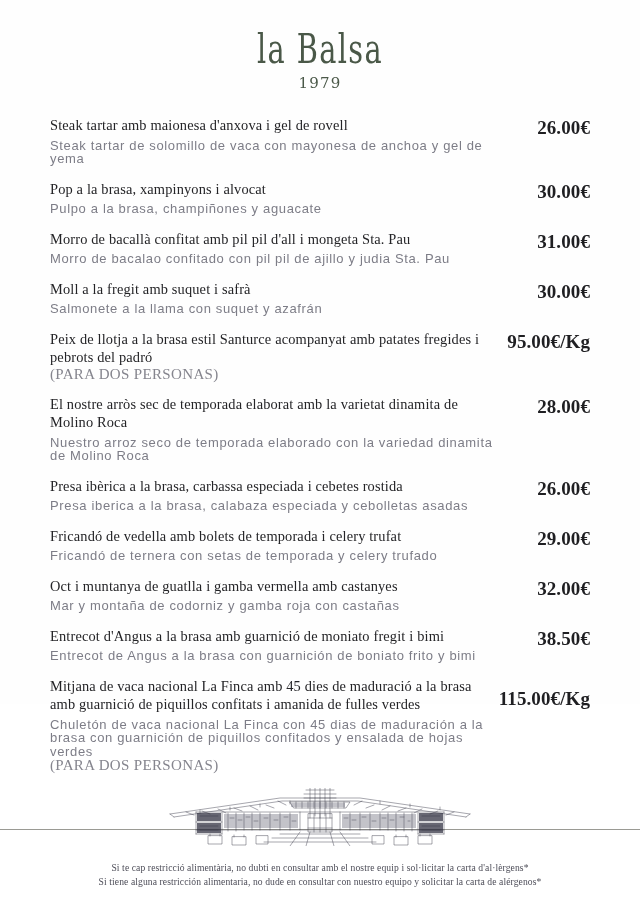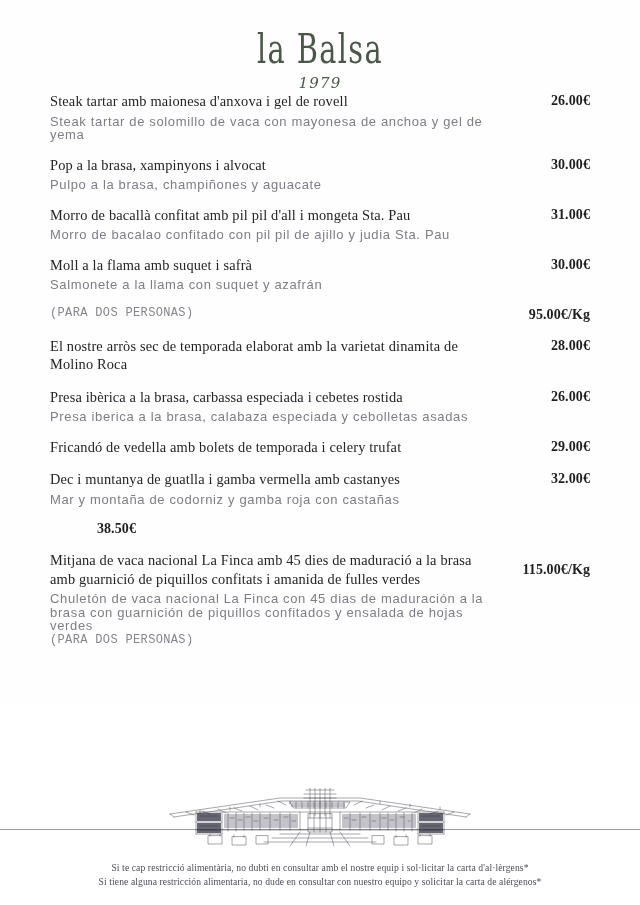--- a/index.html
+++ b/index.html
@@ -42,25 +42,25 @@
     display: block;
   }
 
   .logo-year {
     font-family: "DejaVu Serif", serif;
     font-size: 15px;
     color: #4a5848;
     letter-spacing: 1.2px;
     margin-top: 12px;
     display: block;
-    font-style: italic;
   }
 
   
   .menu {
+    margin-top: 24px;
     padding: 0 50px 0 50px;
   }
 
   .menu-item {
     display: flex;
     align-items: flex-start;
     justify-content: space-between;
     padding-bottom: 14px;
   }
 
@@ -83,34 +83,34 @@
     font-family: "Liberation Sans", sans-serif;
     font-size: 13px;
     line-height: 13.5px;
     color: #7d7d87;
     letter-spacing: 0.65px;
     margin-top: 4px;
     font-weight: 400;
   }
 
   .item-note {
-    font-family: Liberation Mono, monospace;
-    font-size: 12px;
+    font-family: Liberation Serif, serif;
+    font-size: 15px;
     line-height: 13px;
     color: #85858e;
     letter-spacing: 0.35px;
     margin-top: 1px;
   }
 
   .item-price {
     flex: 0 0 auto;
     min-width: 86px;
     text-align: right;
     font-family: "Liberation Serif", serif;
-    font-size: 14px;
+    font-size: 19px;
     font-weight: 700;
     color: #1f1f22;
     letter-spacing: 0.1px;
     white-space: nowrap;
     padding-top: 1px;
   }
 
   .item-price.centered { padding-top: 11px; }
 
   
@@ -184,58 +184,65 @@
       </div>
       <div class="menu-item">
         <div class="item-body">
           <div class="item-title">Morro de bacallà confitat amb pil pil d'all i mongeta Sta. Pau</div>
           <div class="item-sub">Morro de bacalao confitado con pil pil de ajillo y judia Sta. Pau</div>
         </div>
         <div class="item-price">31.00€</div>
       </div>
       <div class="menu-item">
         <div class="item-body">
-          <div class="item-title">Moll a la flama amb suquet i safrà</div>
+          <div class="item-title">Moll a la fregit amb suquet i safrà</div>
           <div class="item-sub">Salmonete a la llama con suquet y azafrán</div>
         </div>
         <div class="item-price">30.00€</div>
       </div>
       <div class="menu-item">
         <div class="item-body">
+          <div class="item-title">Peix de llotja a la brasa estil Santurce acompanyat amb patates fregides i pebrots del padró</div>
           <div class="item-note">(PARA DOS PERSONAS)</div>
         </div>
         <div class="item-price">95.00€/Kg</div>
       </div>
       <div class="menu-item">
         <div class="item-body">
           <div class="item-title">El nostre arròs sec de temporada elaborat amb la varietat dinamita de Molino Roca</div>
+          <div class="item-sub">Nuestro arroz seco de temporada elaborado con la variedad dinamita de Molino Roca</div>
         </div>
         <div class="item-price">28.00€</div>
       </div>
       <div class="menu-item">
         <div class="item-body">
           <div class="item-title">Presa ibèrica a la brasa, carbassa especiada i cebetes rostida</div>
           <div class="item-sub">Presa iberica a la brasa, calabaza especiada y cebolletas asadas</div>
         </div>
         <div class="item-price">26.00€</div>
       </div>
       <div class="menu-item">
         <div class="item-body">
           <div class="item-title">Fricandó de vedella amb bolets de temporada i celery trufat</div>
+          <div class="item-sub">Fricandó de ternera con setas de temporada y celery trufado</div>
         </div>
         <div class="item-price">29.00€</div>
       </div>
       <div class="menu-item">
         <div class="item-body">
-          <div class="item-title">Dec i muntanya de guatlla i gamba vermella amb castanyes</div>
+          <div class="item-title">Oct i muntanya de guatlla i gamba vermella amb castanyes</div>
           <div class="item-sub">Mar y montaña de codorniz y gamba roja con castañas</div>
         </div>
         <div class="item-price">32.00€</div>
       </div>
       <div class="menu-item">
+        <div class="item-body">
+          <div class="item-title">Entrecot d'Angus a la brasa amb guarnició de moniato fregit i bimi</div>
+          <div class="item-sub">Entrecot de Angus a la brasa con guarnición de boniato frito y bimi</div>
+        </div>
         <div class="item-price">38.50€</div>
       </div>
       <div class="menu-item">
         <div class="item-body">
           <div class="item-title">Mitjana de vaca nacional La Finca amb 45 dies de maduració a la brasa amb guarnició de piquillos confitats i amanida de fulles verdes</div>
           <div class="item-sub">Chuletón de vaca nacional La Finca con 45 dias de maduración a la brasa con guarnición de piquillos confitados y ensalada de hojas verdes</div>
           <div class="item-note">(PARA DOS PERSONAS)</div>
         </div>
         <div class="item-price centered">115.00€/Kg</div>
       </div>

